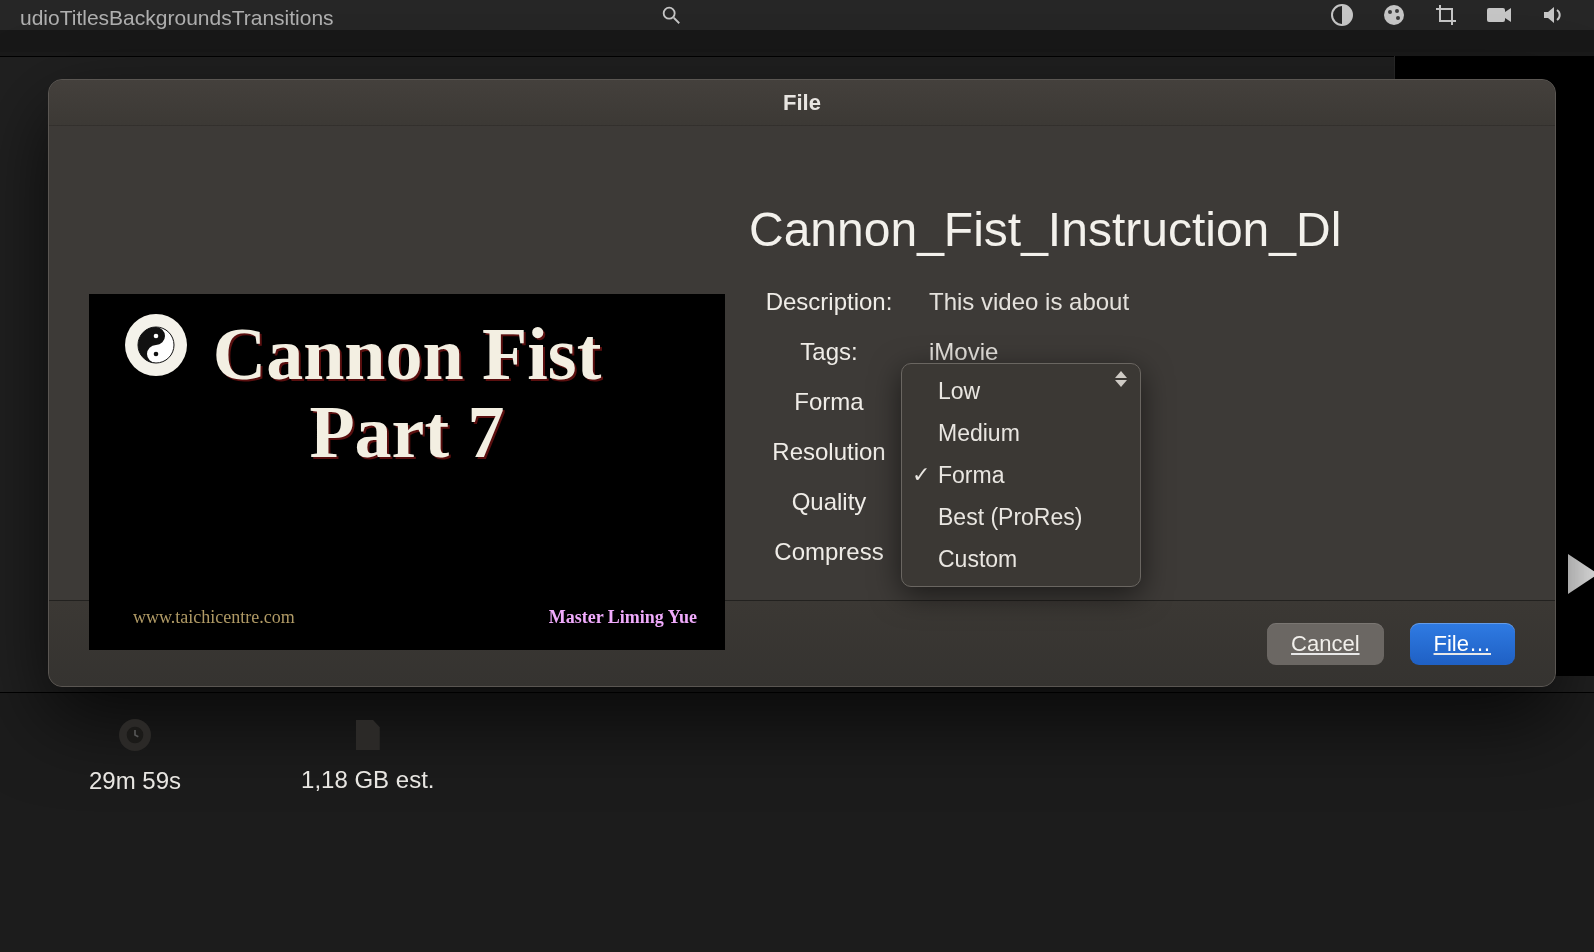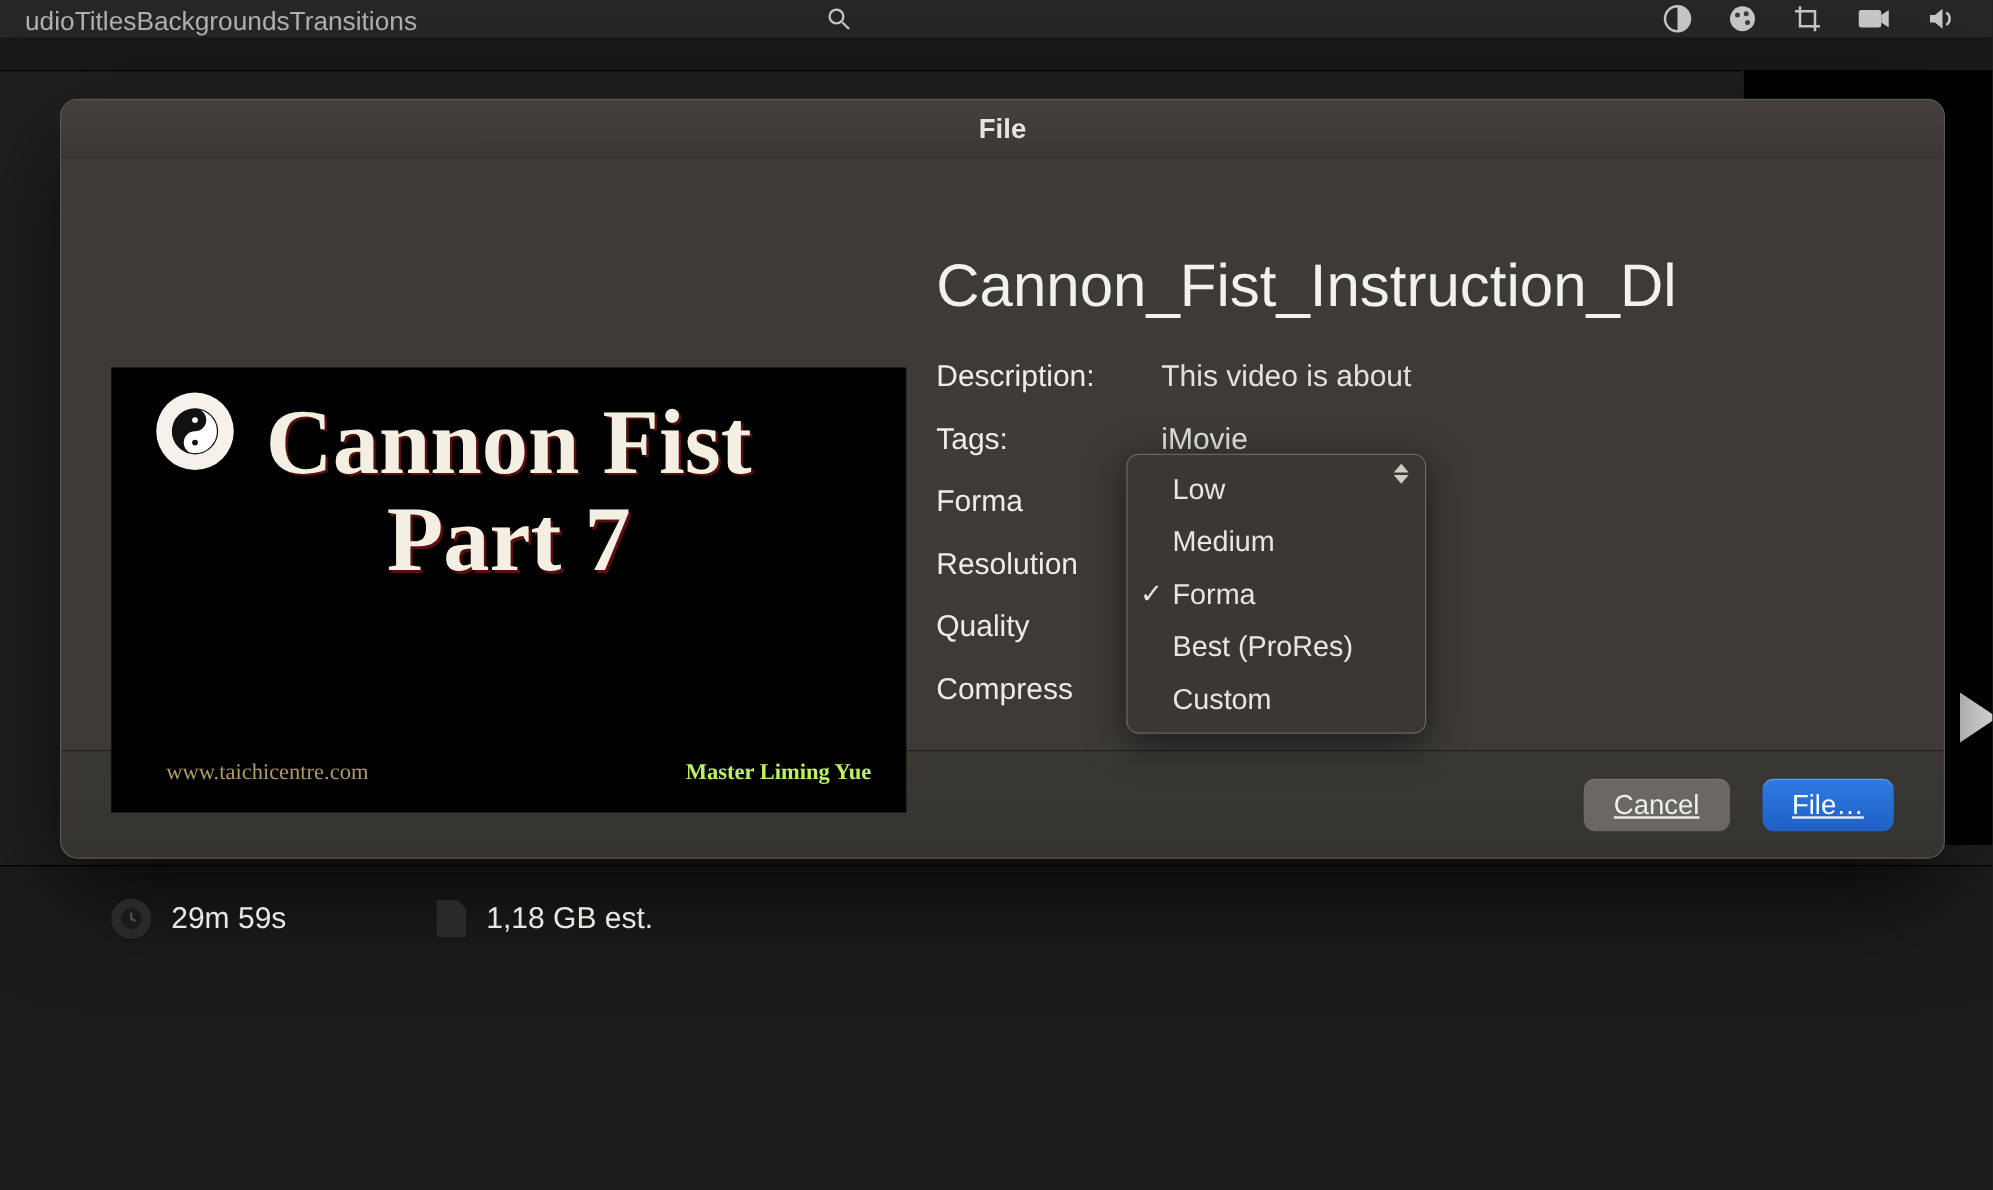--- a/index.html
+++ b/index.html
@@ -151,31 +151,31 @@
     text-shadow: 2px 2px 0 #5a0f0f;
     margin-top: 22px;
   }
   .thumb .website {
     position:absolute; bottom:22px; left:44px;
     color:#b09a65; font-family: Georgia, serif;
     font-size:18px;
   }
   .thumb .master {
     position:absolute; bottom:22px; right:28px;
-    color:#bef264; font-family: Georgia, serif;
+    color:#f0abfc; font-family: Georgia, serif;
     font-size:18px; font-weight:600;
   }
 
   .stats {
     position:absolute;
     left:40px; top:593px;
     display:flex; align-items:center; gap:120px;
     font-size:24px; color:#e8e6e2;
   }
-  .stats .stat { display:flex; align-items:center; gap:16px; }
+  .stats .stat { display:flex; align-items:center; gap:16px;flex-direction:column; }
   .stats svg { fill:#1f1d1b; }
   .stats .icon-circle {
     width:32px;height:32px; border-radius:50%;
     background:#2b2927;
     display:flex; align-items:center; justify-content:center;
   }
   .stats .icon-file {
     width:24px; height:30px;
     background:#2b2927;
     position:relative;
@@ -199,21 +199,21 @@
   }
   .form-rows { margin-top: 20px; }
   .form-row {
     display:flex;
     align-items:center;
     height: 50px;
     font-size:24px;
   }
   .form-row .label {
     flex: 0 0 160px;
-    text-align:left;
+    text-align:center;
     color:#efece7;
   }
   .form-row .value {
     padding-left: 20px;
     color:#e4e1dc;
   }
 
   
   .dropdown {
     position:absolute;

